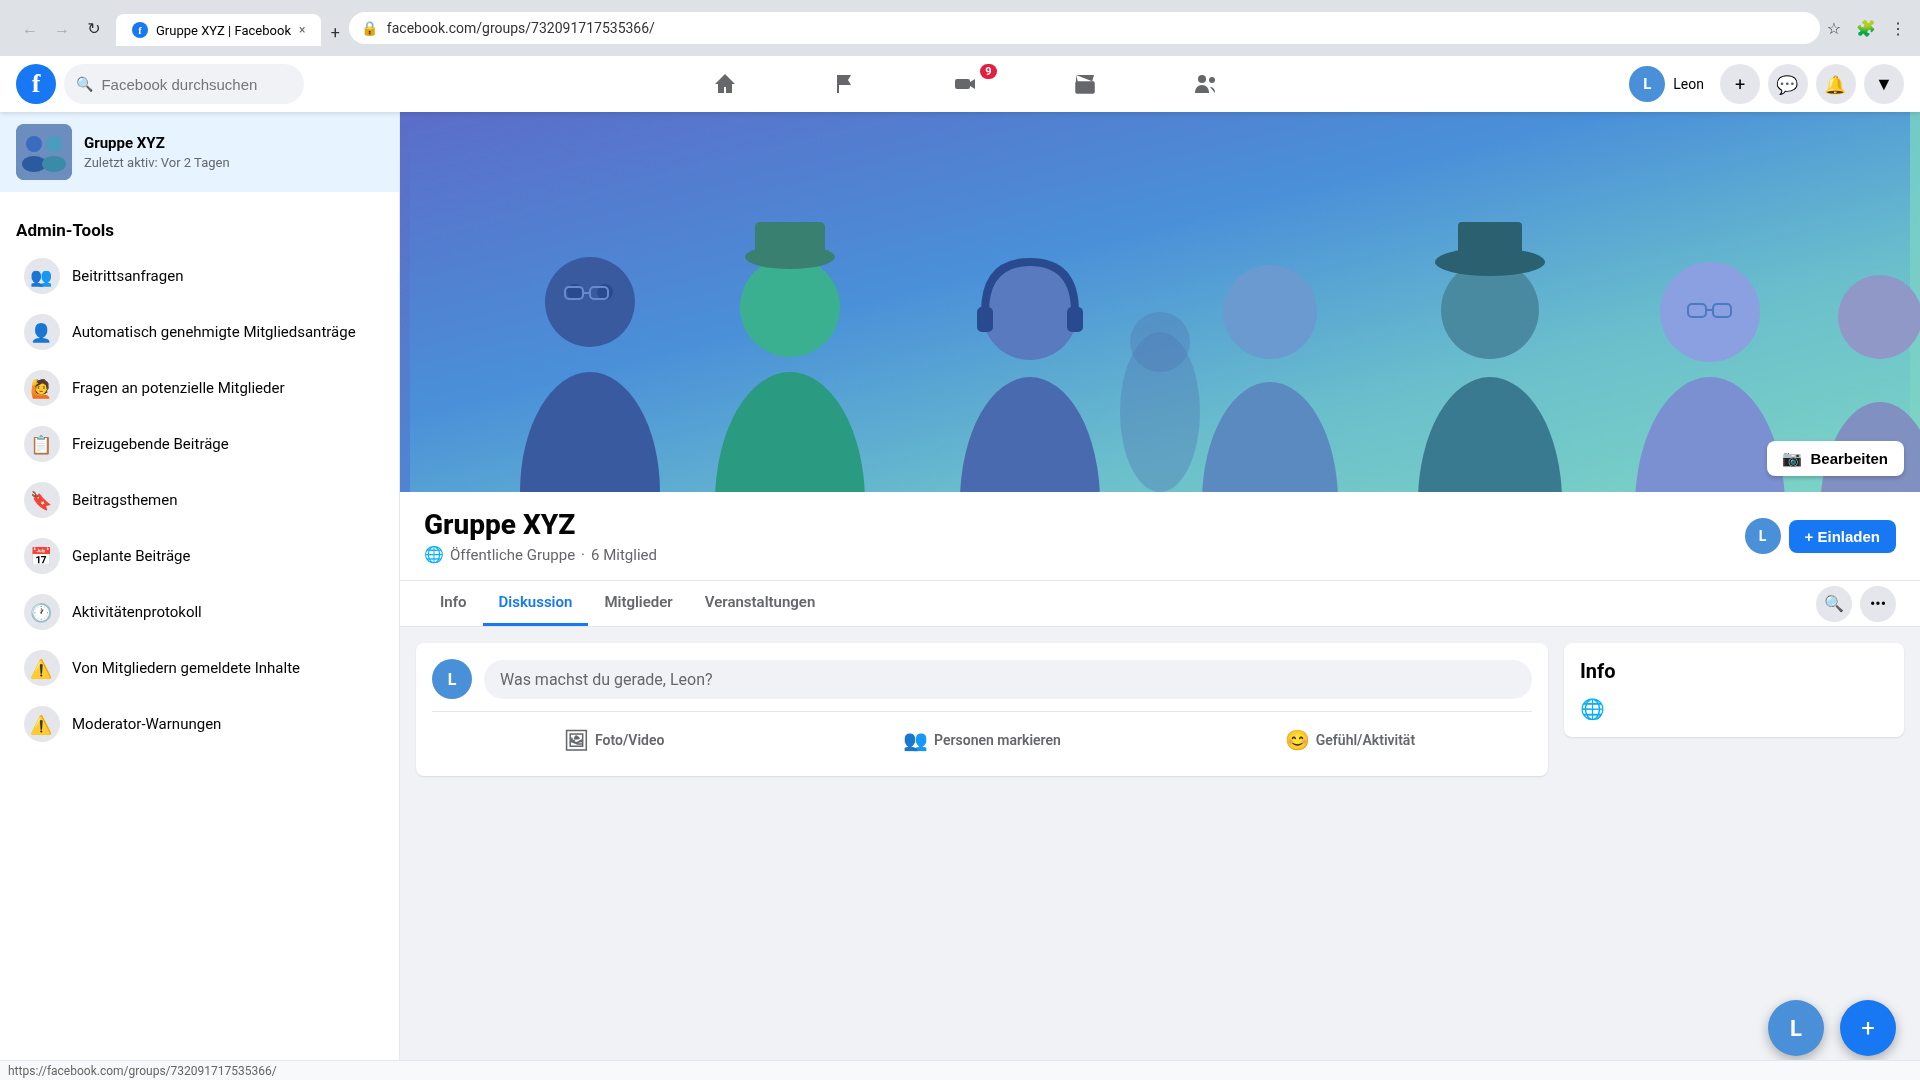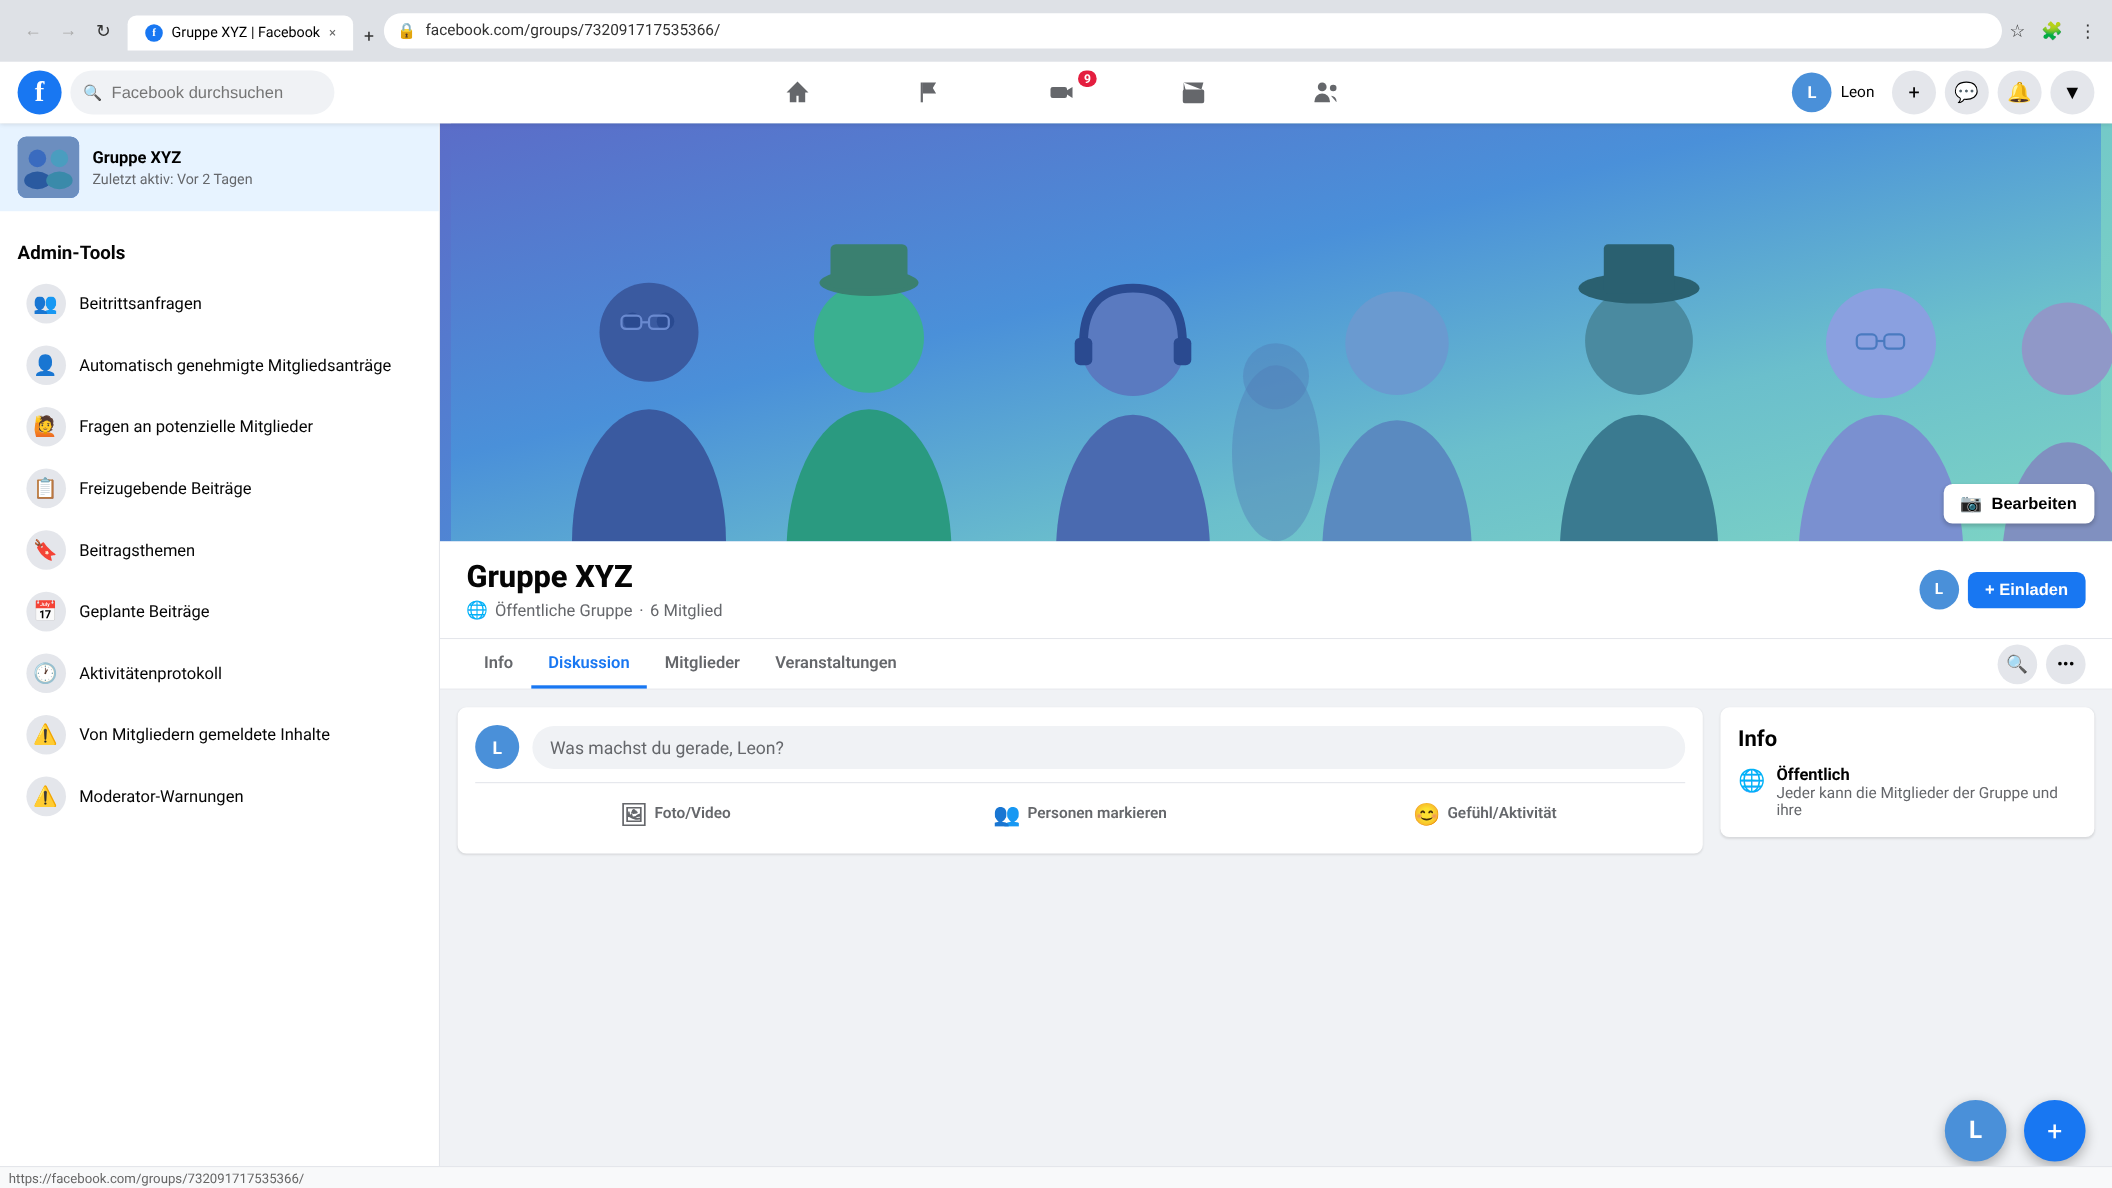--- a/index.html
+++ b/index.html
@@ -384,24 +384,20 @@
             </div>
           </div>
         </div>
       </div>
 
       <div class="right-sidebar">
         <div class="info-box">
           <div class="info-title">Info</div>
           <div class="info-item">
             <span class="info-item-icon">🌐</span>
-            <div>
-              <div class="info-item-label">Öffentlich</div>
-              <div class="info-item-sub">Jeder kann die Mitglieder der Gruppe und ihre</div>
-            </div>
           </div>
         </div>
       </div>
     </div>
   </div>
 </div>
 
 <div class="floating-avatar">L</div>
 <div class="floating-btn">+</div>
 

